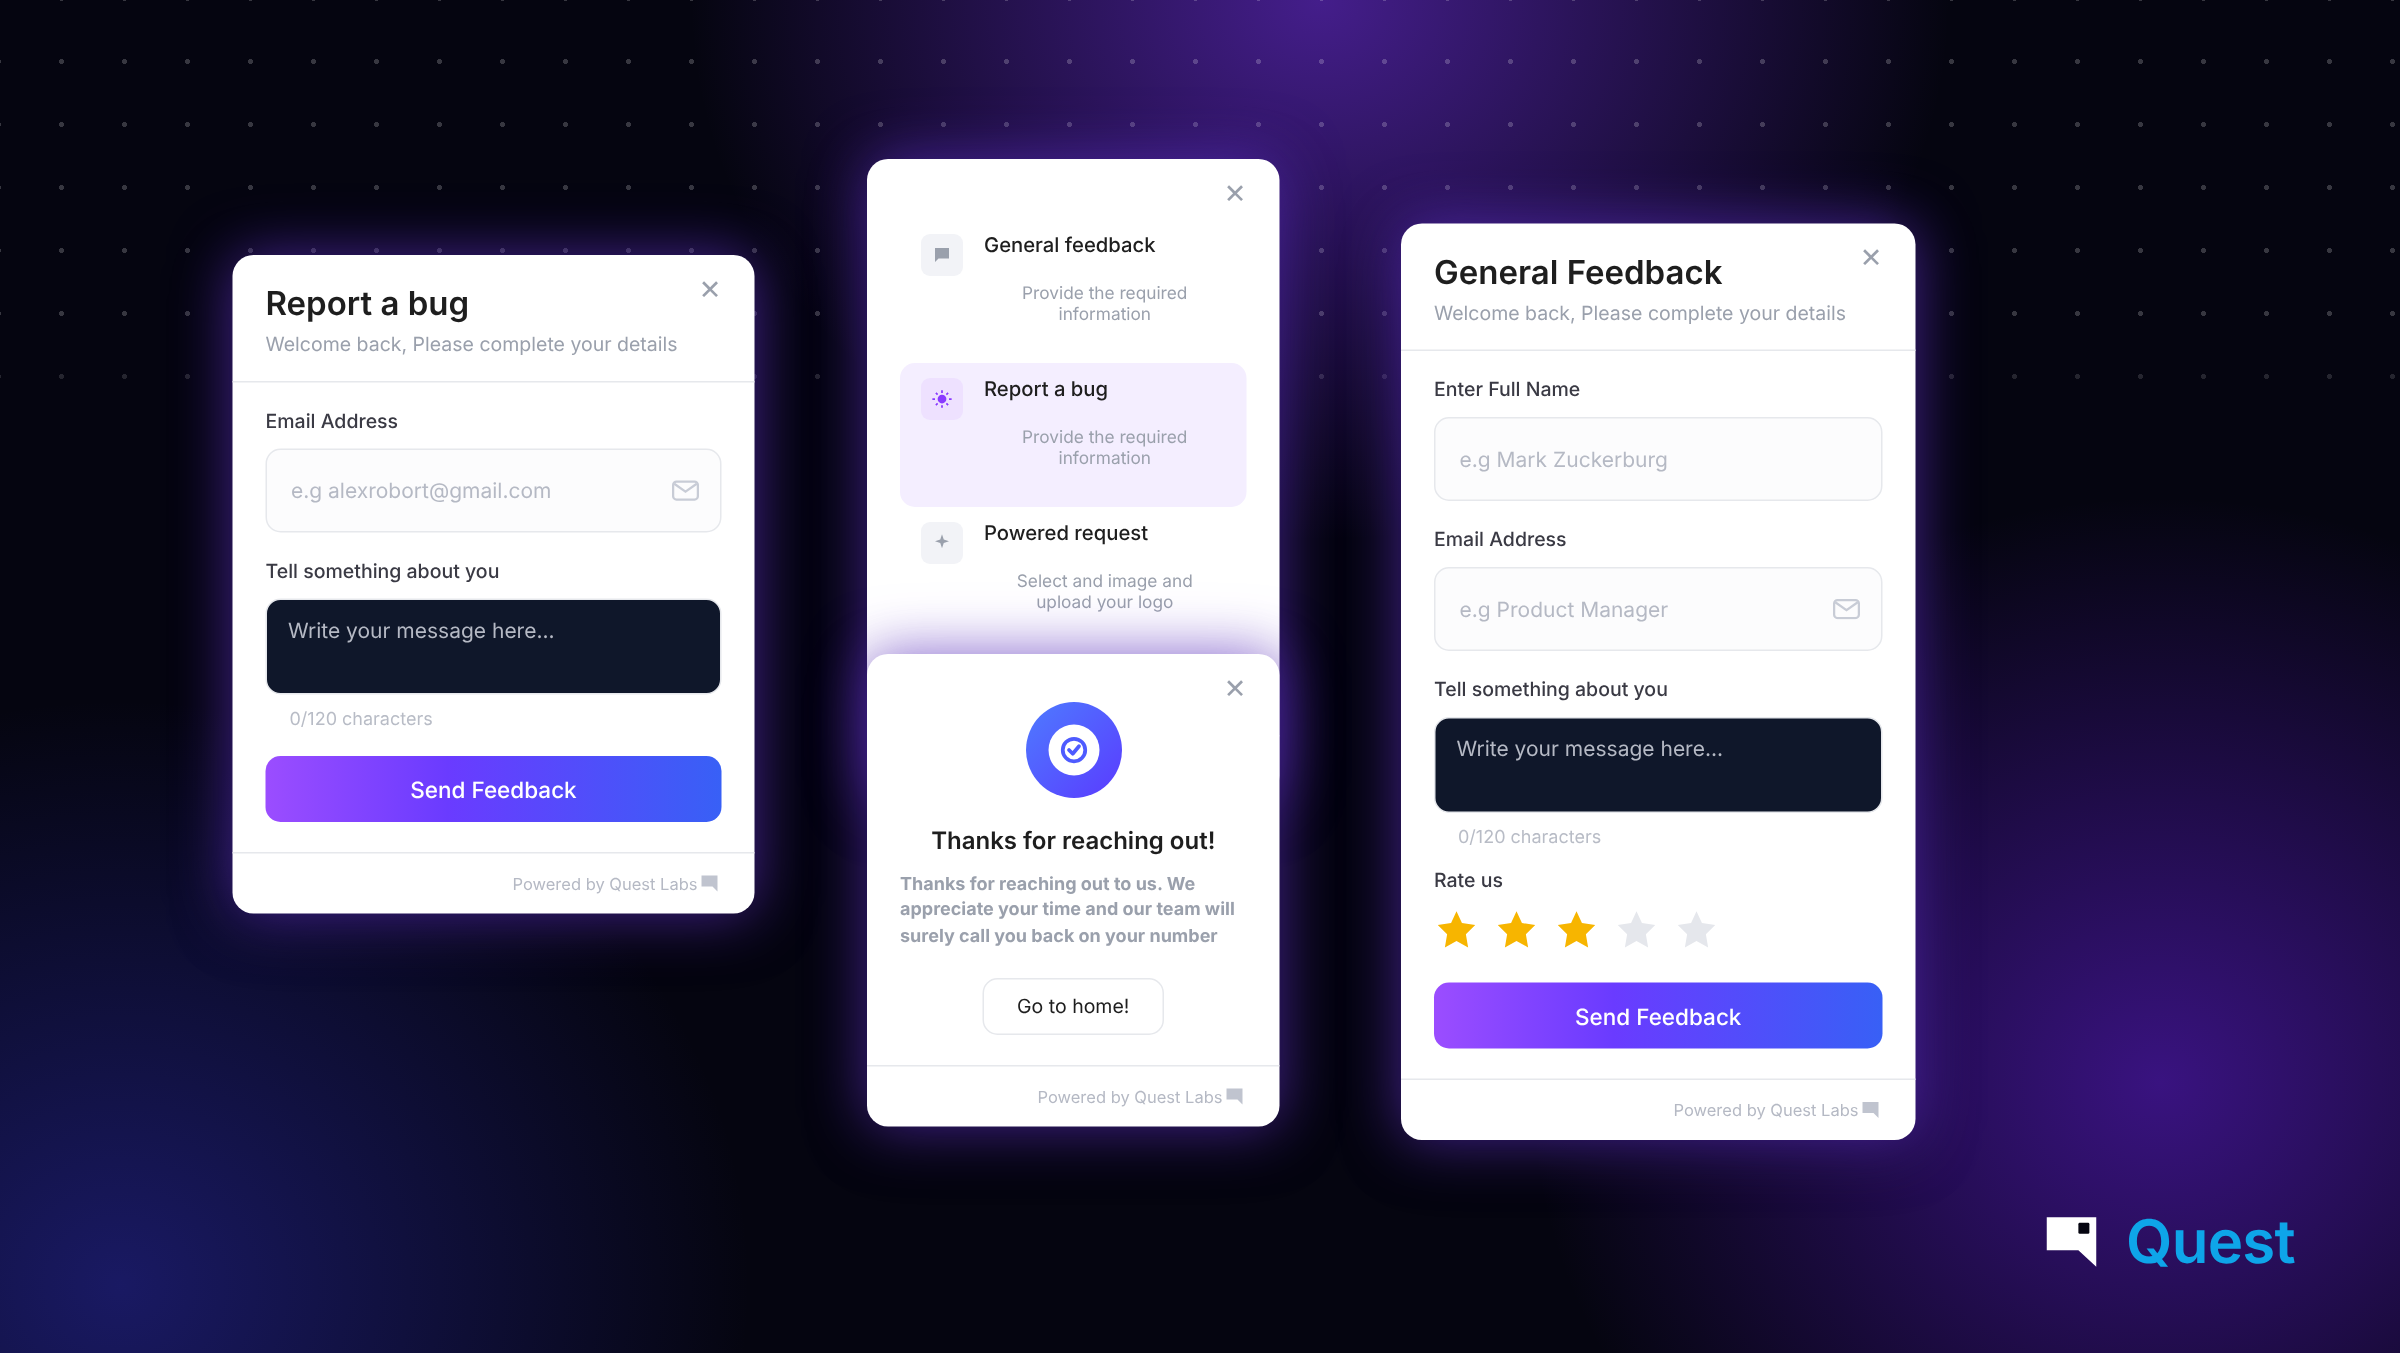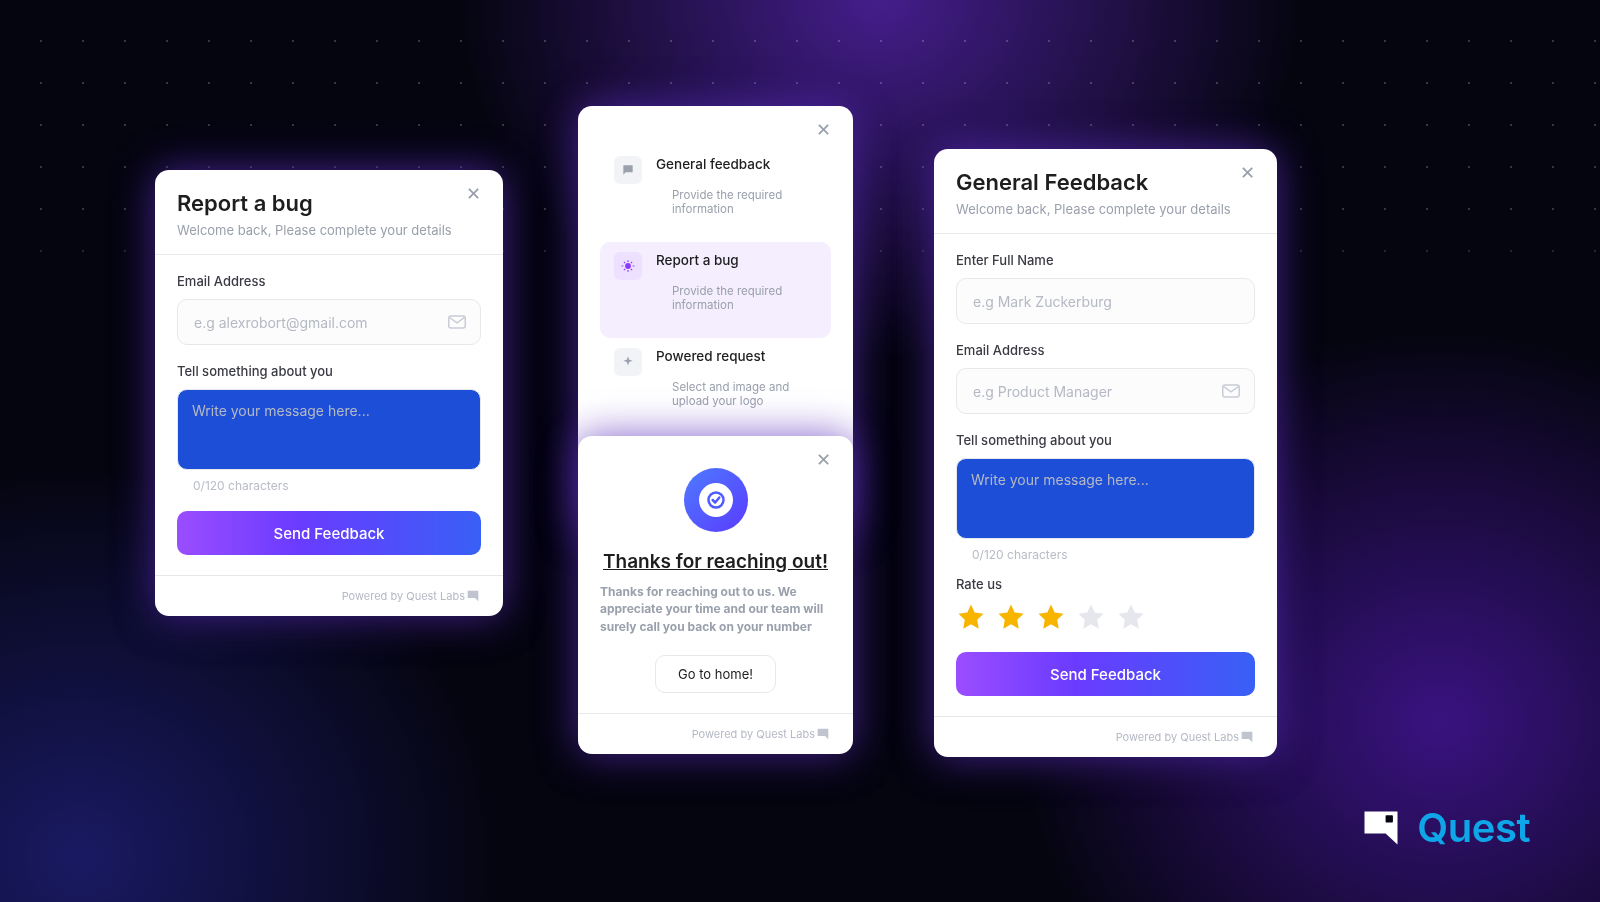--- a/index.html
+++ b/index.html
@@ -35,43 +35,43 @@
   }
   .card-pad{padding:20px 22px;}
   .close{position:absolute;top:14px;right:16px;color:#9AA0AC;font-size:18px;line-height:1;
     background:none;border:none;cursor:pointer;font-weight:300;}
   .title{font-size:22px;font-weight:600;color:var(--text-dark);margin:0 0 6px;}
   .subtitle{font-size:13px;color:var(--text-grey);margin:0;}
   .divider{height:1px;background:var(--border);margin:0;}
 
   .label{font-size:13px;color:#3A3A44;margin:0 0 10px;font-weight:500;}
   .field{width:100%;border:1px solid var(--border);border-radius:10px;background:#FCFCFD;
-    padding:0 14px;height:46px;font-size:14px;color:var(--text-dark);
+    padding:0 14px;height:56px;font-size:14px;color:var(--text-dark);
     display:flex;align-items:center;justify-content:space-between;}
   .field input{border:none;background:none;outline:none;flex:1;font-size:14px;color:var(--text-dark);}
   .field input::placeholder{color:#B5B9C4;}
-  .textarea{width:100%;border:1px solid var(--border);border-radius:10px;background:#1d4ed8;
-    padding:12px 14px;height:81px;font-size:14px;color:#B5B9C4;}
+  .textarea{width:100%;border:1px solid var(--border);border-radius:10px;background:#0f172a;
+    padding:12px 14px;height:64px;font-size:14px;color:#B5B9C4;}
   .counter{font-size:12px;color:#B8BCC6;margin-top:8px;margin-left:16px;}
   .cta{width:100%;border:none;border-radius:10px;height:44px;color:#fff;font-size:15px;font-weight:500;cursor:pointer;
     background:linear-gradient(90deg,#9B4DFF 0%,#6A3BFF 40%,#3860F6 100%);display:flex;align-items:center;justify-content:center;}
   .footer{border-top:1px solid var(--border);padding:12px 22px;display:flex;align-items:center;justify-content:flex-end;}
   .footer span{font-size:11px;color:#B5B9C4;}
   .q-mini{width:16px;height:16px;color:#C0C4CF;}
 
   .menu-item{display:flex;gap:14px;align-items:flex-start;padding:10px 14px;border-radius:10px;cursor:pointer;}
   .menu-item.selected{background:#F4EEFF;}
   .mi-icon{width:28px;height:28px;border-radius:6px;display:flex;align-items:center;justify-content:center;flex-shrink:0;}
   .mi-title{font-size:13.5px;font-weight:500;color:var(--text-dark);margin:0 0 2px;}
-  .mi-sub{font-size:11.5px;color:var(--text-grey);margin:16px;}
+  .mi-sub{font-size:11.5px;color:var(--text-grey);margin:16px;text-align:center;}
 
   .success-badge{width:64px;height:64px;border-radius:50%;margin:24px auto 18px;
     background:linear-gradient(135deg,#4E7BFF,#5A3BFF);display:flex;align-items:center;justify-content:center;}
   .success-badge .inner{width:34px;height:34px;border-radius:50%;background:#fff;display:flex;align-items:center;justify-content:center;color:#4E5BFF;}
-  .thanks-title{font-size:19px;font-weight:600;text-align:center;margin:0 0 10px;color:var(--text-dark);text-decoration:underline;}
+  .thanks-title{font-size:16px;font-weight:600;text-align:center;margin:0 0 10px;color:var(--text-dark);}
   .thanks-body{font-size:12px;color:var(--text-grey);margin:0 auto 20px;max-width:260px;line-height:1.45;font-weight:bold;}
   .ghost-btn{border:1px solid var(--border);background:#fff;border-radius:10px;padding:10px 22px;font-size:13px;cursor:pointer;color:var(--text-dark);margin:0 auto;display:block;}
 
   .stars{display:flex;gap:10px;}
   .star-svg{width:30px;height:30px;}
 
   .brand{position:absolute;right:70px;bottom:50px;display:flex;align-items:center;gap:14px;color:#0ea5e9;}
   .brand-logo{width:44px;height:44px;}
   .brand-text{font-size:40px;font-weight:600;letter-spacing:-.5px;}
 </style>

